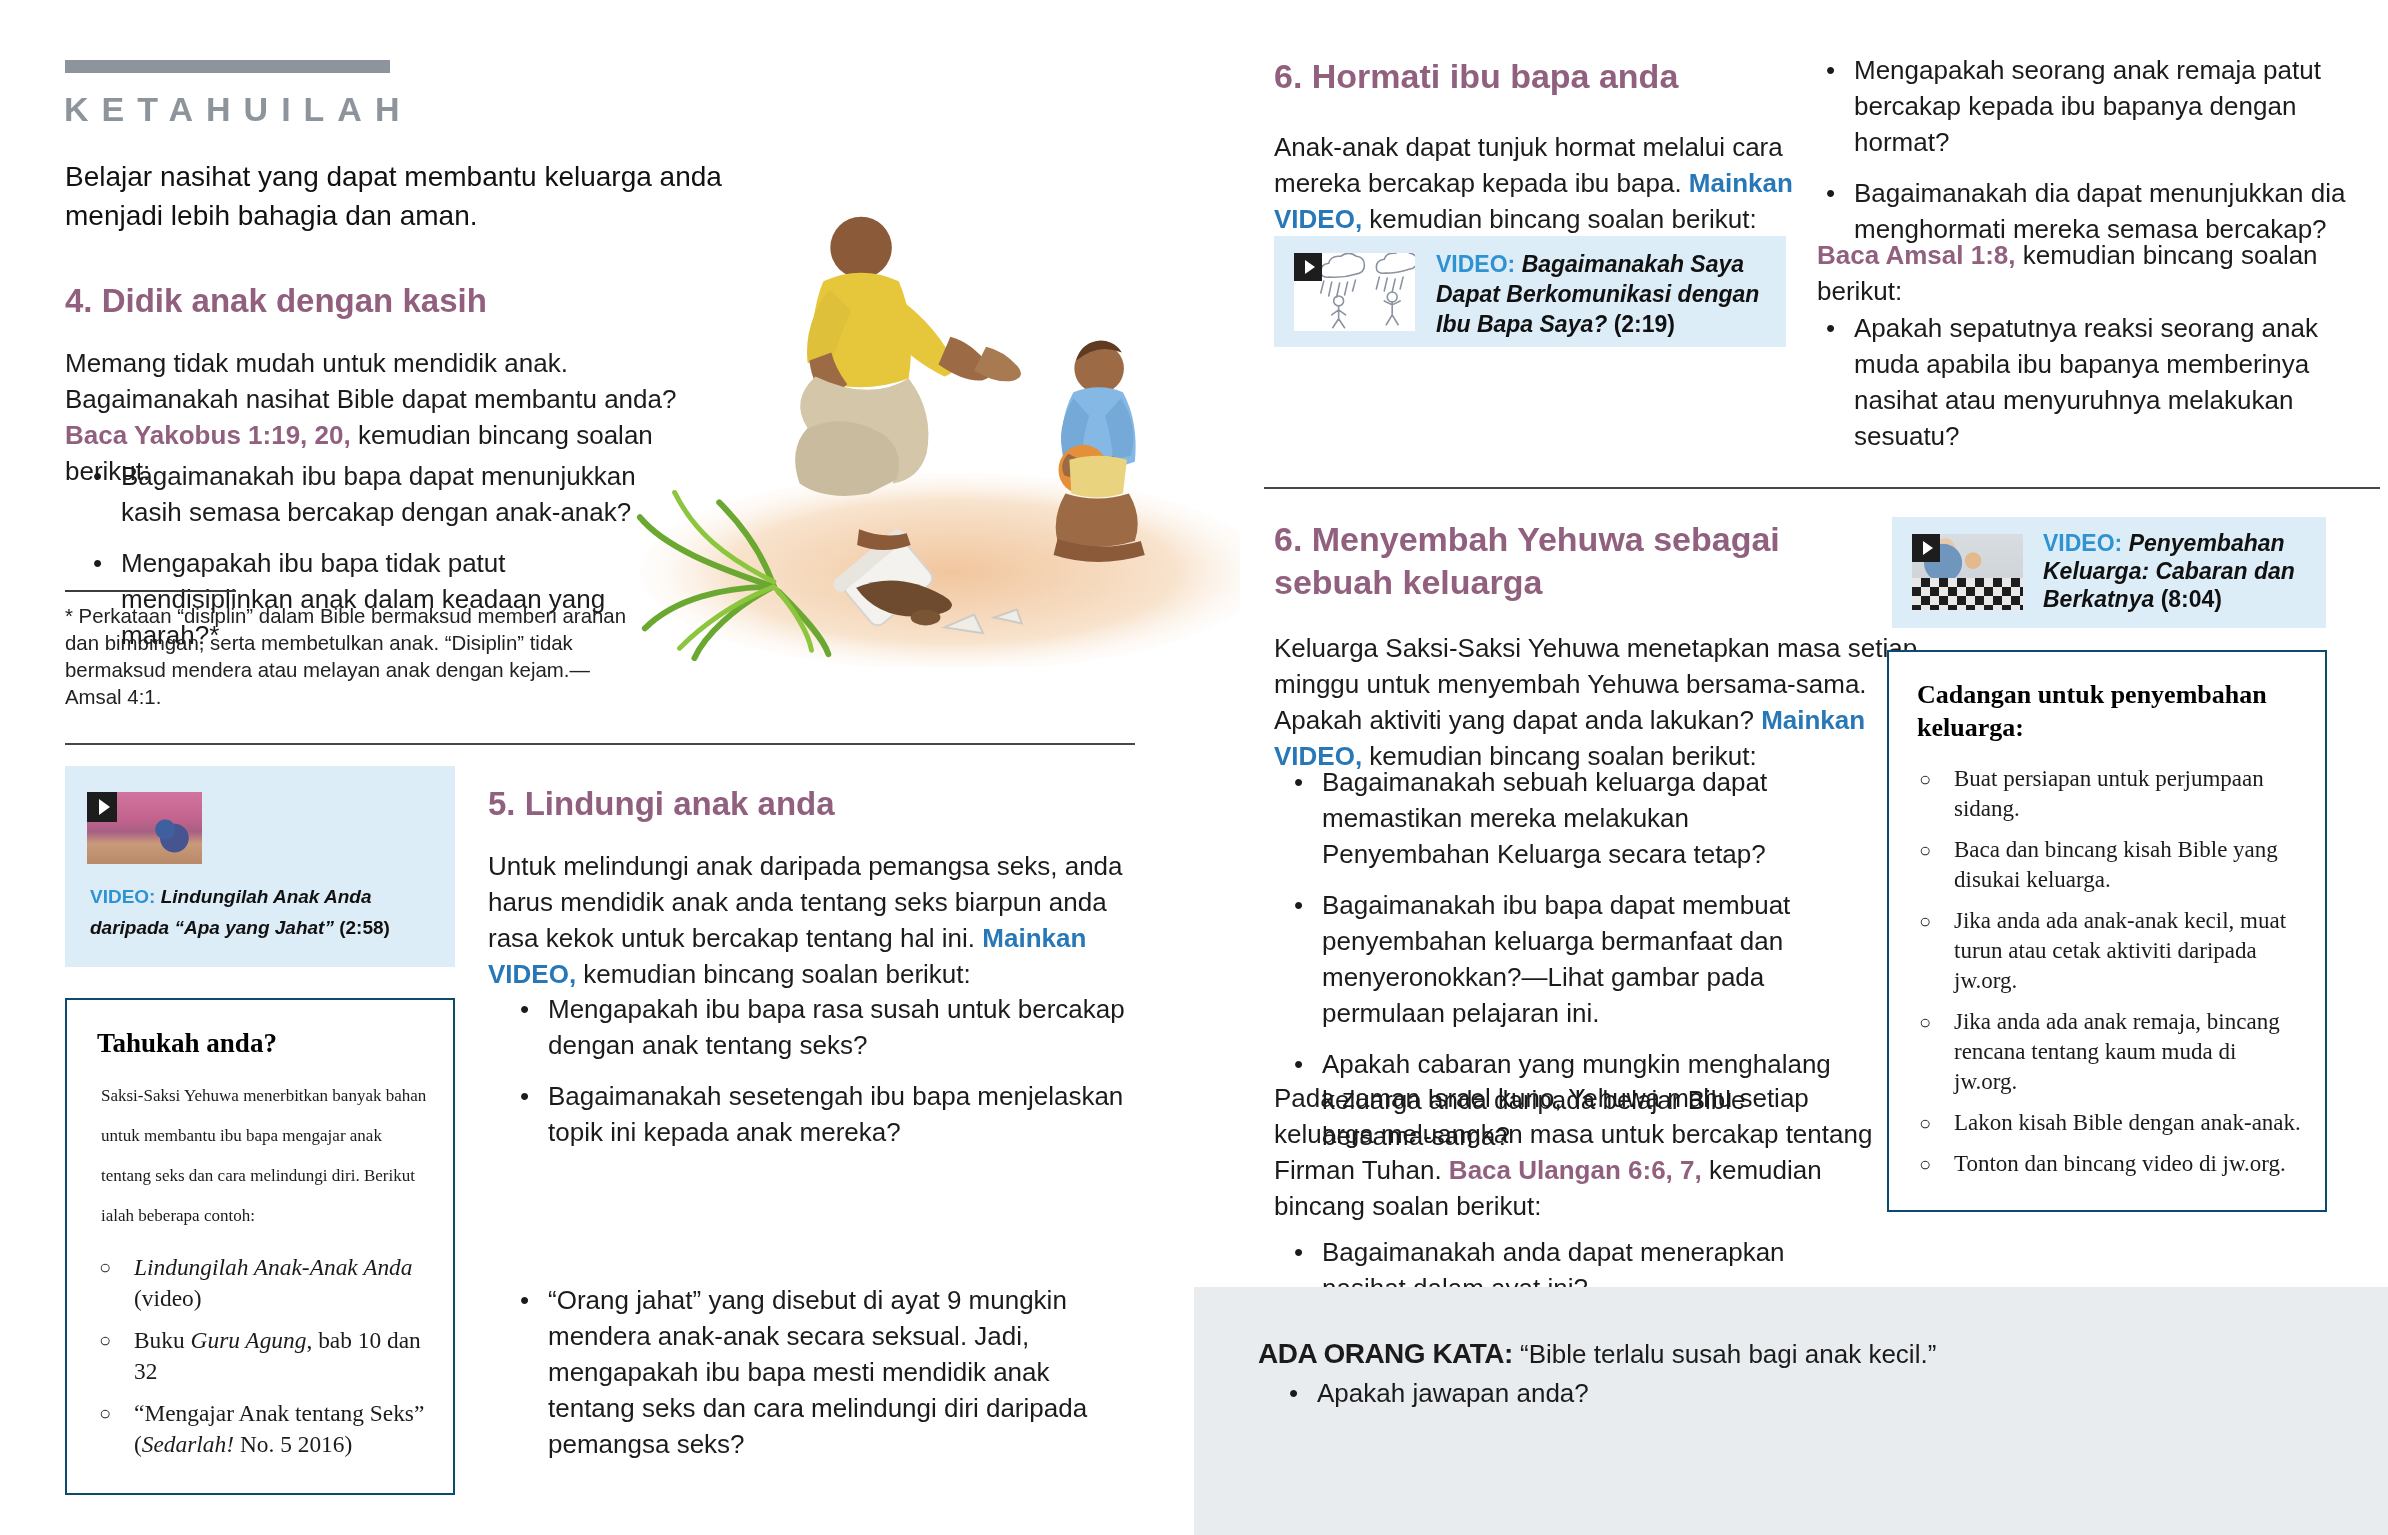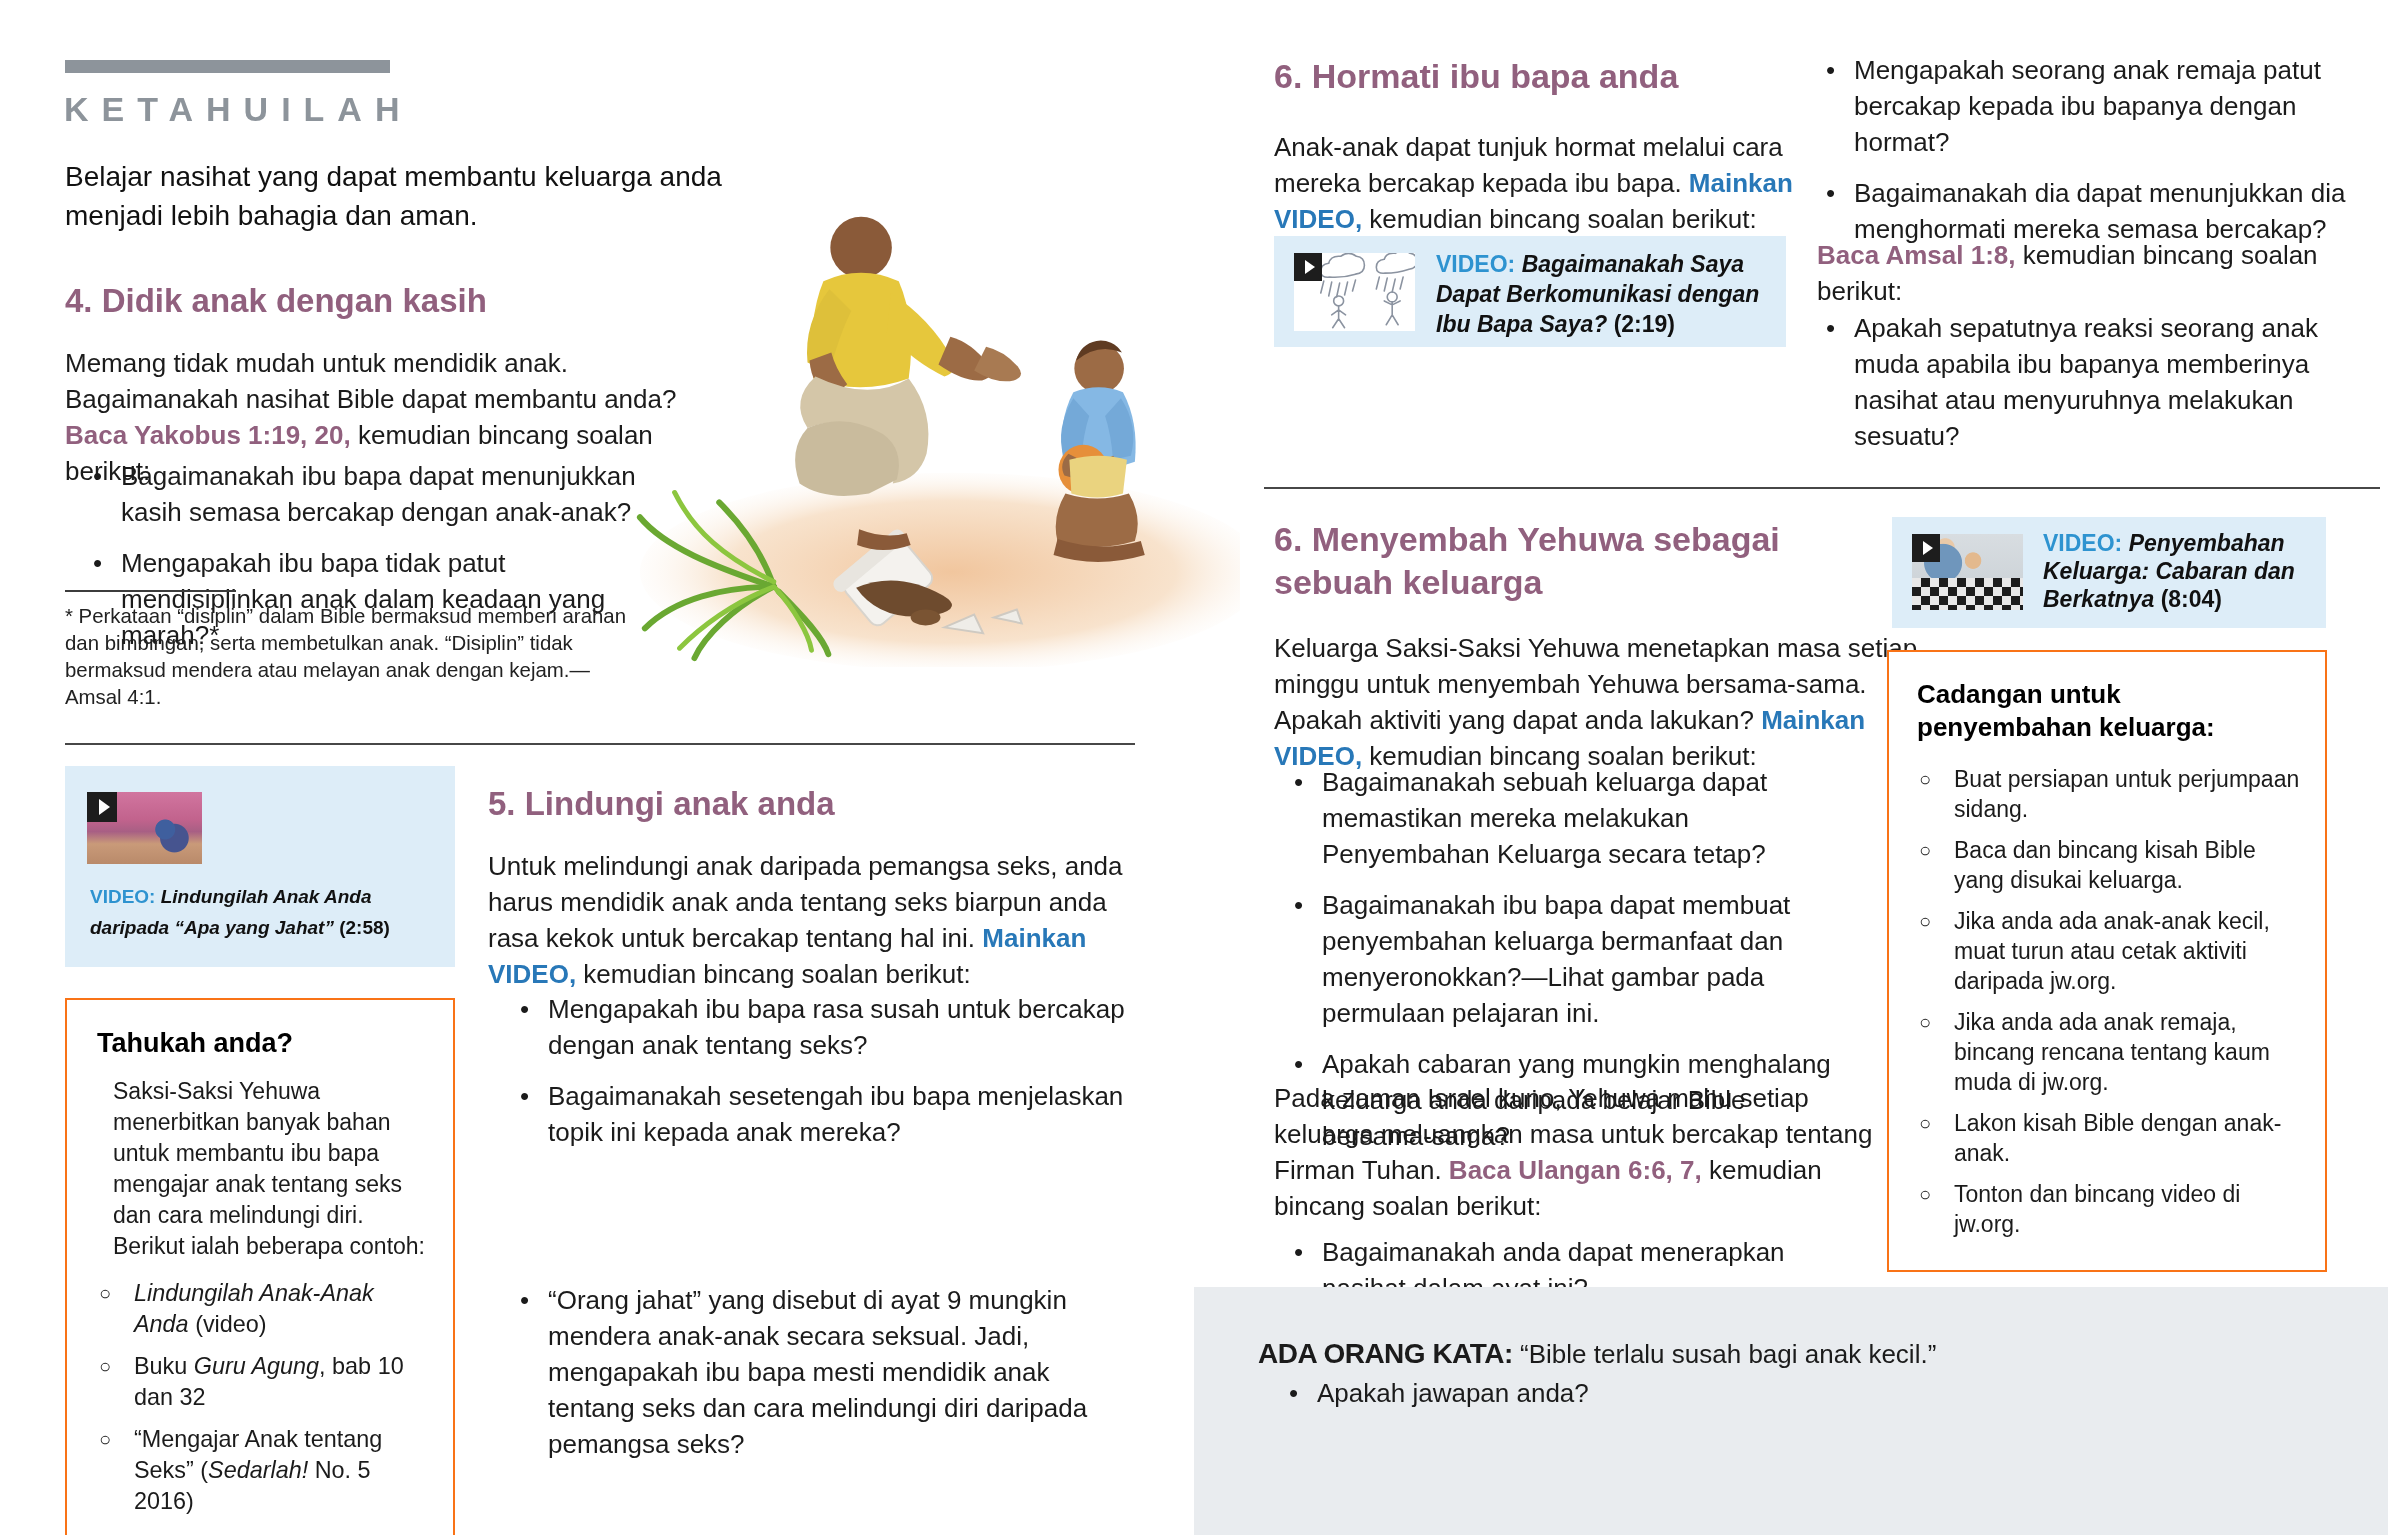--- a/index.html
+++ b/index.html
@@ -49,23 +49,23 @@
   .t3-top{position:absolute;inset:0;background:
       radial-gradient(circle at 28% 38%, #6f96bc 0 20%, rgba(0,0,0,0) 21%),
       radial-gradient(circle at 30% 18%, #e9c9a8 0 9%, rgba(0,0,0,0) 10%),
       radial-gradient(circle at 55% 35%, #e3b98e 0 10%, rgba(0,0,0,0) 11%),
       linear-gradient(180deg,#d8dde1 0%,#c8cfd4 100%);}
   .checker{position:absolute;left:0;bottom:0;width:100%;height:42%;
       background-image:linear-gradient(45deg,#1d1d1d 25%,rgba(0,0,0,0) 25% 75%,#1d1d1d 75%),
                        linear-gradient(45deg,#1d1d1d 25%,#e8e8e8 25% 75%,#1d1d1d 75%);
       background-position:0 0,9px 9px;background-size:18px 18px;}
 
-  .infobox{position:absolute;background:#fff;border:2px solid #f97316;box-sizing:border-box;}
+  .infobox{position:absolute;background:#fff;border:2px solid #0c4a6e;box-sizing:border-box;font-family:Liberation Serif, serif;}
   .infobox h3{margin:0 0 16px 0;font-size:27px;line-height:34px;color:#000;}
-  .infobox p{margin:0 0 16px 16px;font-size:23px;line-height:31px;}
+  .infobox p{margin:0 0 16px 4px;font-size:17px;line-height:40px;}
   .it{font-style:italic;}
 
   .graybox{position:absolute;left:1194px;top:1287px;width:1194px;height:249px;background:#e9ecef;}
   .footer-line{position:absolute;left:1241px;top:1319px;margin:17px;font-size:26px;line-height:36px;width:1055px;}
   .footer-lead{font-weight:700;font-size:28px;letter-spacing:-0.5px;}
   ul.footer-dots{position:absolute;left:1284px;top:1375px;}
 
   .illo{position:absolute;left:625px;top:189px;width:615px;height:478px;}
 
   .sketch{position:absolute;inset:0;background:#fff;}

